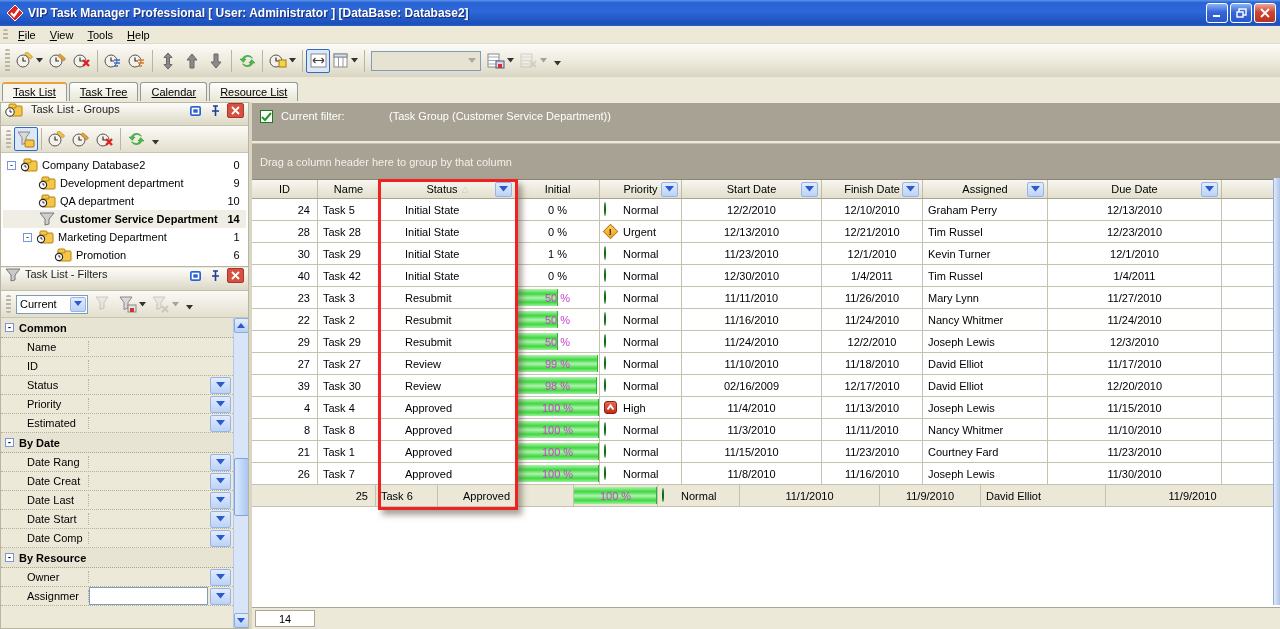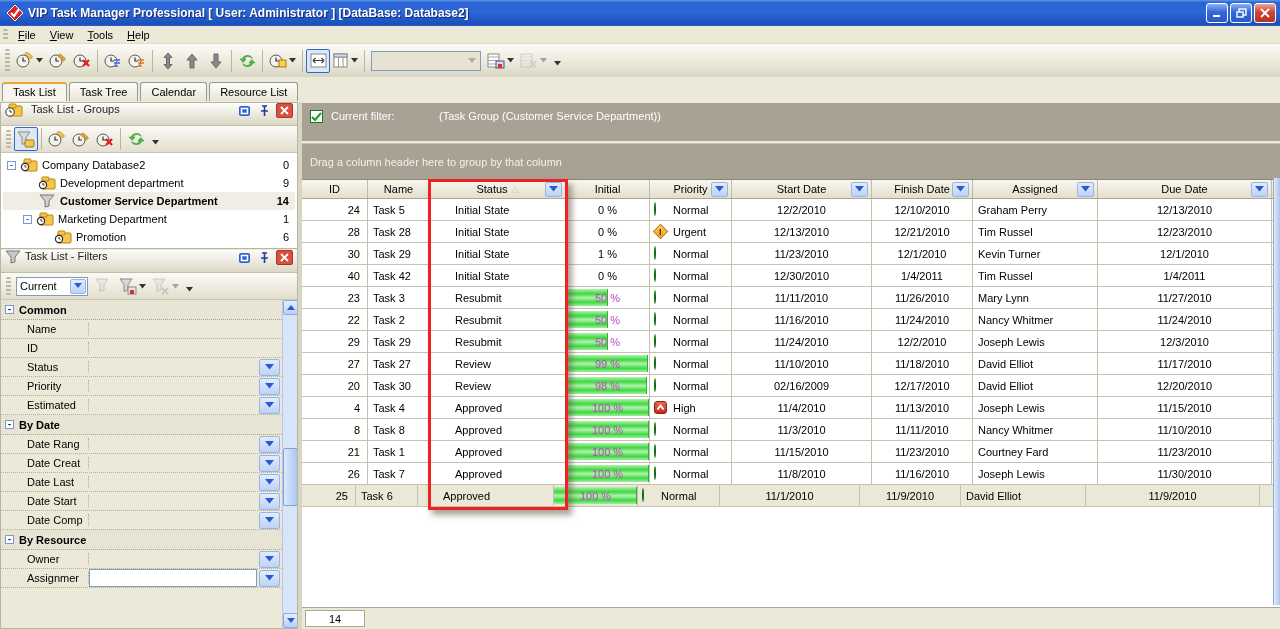--- a/index.html
+++ b/index.html
@@ -28,21 +28,21 @@
   .tbtn { height:24px; min-width:24px; display:flex; align-items:center; justify-content:center; border:1px solid transparent; border-radius:2px; padding:0 2px; }
   .tbtn.pressed { border:1px solid #316ac5; background:#dce8f7; }
   .tbtn .caret { margin-left:2px; }
   .tsep { width:1px; height:22px; background:#b9b5a3; margin:0 3px; }
   .tcombo { width:110px; height:20px; border:1px solid #7f9db9; background:#e7e3d3; display:flex; align-items:center; justify-content:flex-end; margin:0 3px; }
   .tcombo .dd { width:16px; height:16px; display:flex; align-items:center; justify-content:center; opacity:.45; }
   .overflow-caret { margin:6px 2px 0 4px; }
 
   
   .tabbar { height:23px; background:#ece9d8; display:flex; align-items:flex-end; padding-left:2px; flex:0 0 auto; }
-  .tab { border:1px solid #919b9c; border-bottom:none; border-radius:3px 3px 0 0; background:linear-gradient(180deg,#fefefb,#e8e5d6); padding:3px 10px 3px; margin-right:2px; position:relative; top:1px; color:#000; }
+  .tab { border:1px solid #919b9c; border-bottom:none; border-radius:3px 3px 0 0; background:linear-gradient(180deg,#fefefb,#e8e5d6); padding:3px 10px 3px; margin-right:2px; position:relative; top:1px; color:#000;text-decoration:underline; }
   .tab.active { background:#f6f4ec; border-top:2px solid #e8a33d; padding-top:2px; font-weight:normal; z-index:2; }
 
   
   .content { flex:1; display:flex; padding-top:2px; min-height:0; }
   .left-col { width:298px; display:flex; flex-direction:column; border:1px solid #b9b5a3; background:#ece9d8; min-height:0; }
   .splitter { width:4px; background:#d9d5c3; }
   .main-col { flex:1; display:flex; flex-direction:column; padding-top:1px; min-height:0; position:relative; }
 
   
   .panel-header { height:23px; background:linear-gradient(180deg,#fdfcf9,#dcd8c6); border-bottom:1px solid #c2bead; display:flex; padding:0 4px; flex:0 0 auto; }
@@ -443,20 +443,35 @@
                 <rect x="4" y="3" width="13" height="10" rx="1" fill="#f5c64a" stroke="#b8860b"></rect>
                 <rect x="4" y="1" width="7" height="4" rx="1" fill="#f5c64a" stroke="#b8860b"></rect>
                 <circle cx="5" cy="9" r="4.2" fill="#2b2b2b"></circle>
                 <circle cx="5" cy="9" r="3" fill="#fff"></circle>
                 <path d="M5 7 L5 9 L6.6 9" stroke="#333" fill="none"></path>
               </svg>
             </span>
             <span class="tree-label">Development department</span>
             <span class="tree-count">9</span>
           </div>
+          <div class="tree-row">
+            <span class="spacer" style="width: 20px;"></span>
+            <span class="spacer" style="width: 15px;"></span>
+            <span class="tree-ico">
+              <svg width="18" height="14">
+                <rect x="4" y="3" width="13" height="10" rx="1" fill="#f5c64a" stroke="#b8860b"></rect>
+                <rect x="4" y="1" width="7" height="4" rx="1" fill="#f5c64a" stroke="#b8860b"></rect>
+                <circle cx="5" cy="9" r="4.2" fill="#2b2b2b"></circle>
+                <circle cx="5" cy="9" r="3" fill="#fff"></circle>
+                <path d="M5 7 L5 9 L6.6 9" stroke="#333" fill="none"></path>
+              </svg>
+            </span>
+            <span class="tree-label">QA department</span>
+            <span class="tree-count">10</span>
+          </div>
           <div class="tree-row selected">
             <span class="spacer" style="width: 20px;"></span>
             <span class="spacer" style="width: 15px;"></span>
             <span class="tree-ico">
               <svg width="18" height="14">
                 <path d="M2 1 H16 L11 7 V12 L7 13 V7 Z" fill="#cfcfcf" stroke="#777"></path>
               </svg>
             </span>
             <span class="tree-label">Customer Service Department</span>
             <span class="tree-count">14</span>
@@ -914,21 +929,21 @@
               <div class="cell" style="width: 82px; flex: 0 0 auto;">
                 <span class="pr-ico"><span class="pr-ball"></span></span>
                 <span>Normal</span>
               </div>
               <div class="cell center" style="width: 140px; flex: 0 0 auto;">11/10/2010</div>
               <div class="cell center" style="width: 101px; flex: 0 0 auto;">11/18/2010</div>
               <div class="cell left" style="width: 125px; flex: 0 0 auto;">David Elliot</div>
               <div class="cell center" style="width: 174px; flex: 0 0 auto;">11/17/2010</div>
             </div>
             <div class="t-row">
-              <div class="cell right" style="width: 66px; flex: 0 0 auto;">20</div>
+              <div class="cell right" style="width: 66px; flex: 0 0 auto;">39</div>
               <div class="cell left" style="width: 62px; flex: 0 0 auto;">Task 30</div>
               <div class="cell status-c" style="width: 136px; flex: 0 0 auto;">Review</div>
               <div class="cell" style="width: 84px; flex: 0 0 auto;">
                 <div class="cbar-wrap">
                   <div class="cbar" style="width: 98%;"></div>
                   <div class="cbar-label">98 %</div>
                 </div>
               </div>
               <div class="cell" style="width: 82px; flex: 0 0 auto;">
                 <span class="pr-ico"><span class="pr-ball"></span></span>
@@ -1015,21 +1030,21 @@
               <div class="cell" style="width: 82px; flex: 0 0 auto;">
                 <span class="pr-ico"><span class="pr-ball"></span></span>
                 <span>Normal</span>
               </div>
               <div class="cell center" style="width: 140px; flex: 0 0 auto;">11/8/2010</div>
               <div class="cell center" style="width: 101px; flex: 0 0 auto;">11/16/2010</div>
               <div class="cell left" style="width: 125px; flex: 0 0 auto;">Joseph Lewis</div>
               <div class="cell center" style="width: 174px; flex: 0 0 auto;">11/30/2010</div>
             </div>
             <div class="t-row selected">
-              <div class="cell right" style="width: 54px; flex: 0 0 auto;">25</div>
+              <div class="cell right" style="width: 88px; flex: 0 0 auto; margin-left: 36px;">25</div>
               <div class="cell left" style="width: 62px; flex: 0 0 auto;">Task 6</div>
               <div class="cell status-c" style="width: 136px; flex: 0 0 auto;">Approved</div>
               <div class="cell" style="width: 84px; flex: 0 0 auto;">
                 <div class="cbar-wrap">
                   <div class="cbar" style="width: 100%;"></div>
                   <div class="cbar-label">100 %</div>
                 </div>
               </div>
               <div class="cell" style="width: 82px; flex: 0 0 auto;">
                 <span class="pr-ico"><span class="pr-ball"></span></span>

